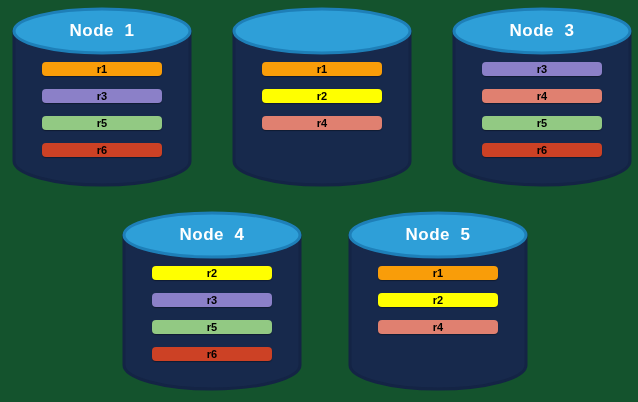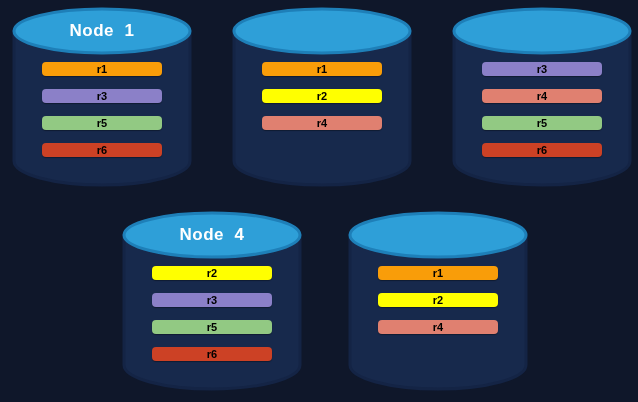--- a/index.html
+++ b/index.html
@@ -11,21 +11,21 @@
     width: 638px;
     height: 402px;
     position: relative;
     overflow: hidden;
     font-family: "Liberation Sans", sans-serif;
   }
   #canvas {
     position: relative;
     width: 638px;
     height: 402px;
-    background: #0f172a;
+    background: #14532d;
   }
   .node {
     position: absolute;
     width: 180px;
     height: 178px;
   }
   .cyl-svg {
     position: absolute;
     left: 0;
     top: 0;
@@ -95,20 +95,21 @@
         <div class="bar" style="background: rgb(249, 157, 9);">r1</div>
         <div class="bar" style="background: rgb(255, 255, 0);">r2</div>
         <div class="bar" style="background: rgb(224, 128, 112);">r4</div>
       </div>
     </div>
     <div class="node" style="left: 452px; top: 7px;">
       <svg class="cyl-svg" viewBox="0 0 180 178">
         <path d="M 2 24 L 2 154 A 88 24 0 0 0 178 154 L 178 24 Z" fill="#17294C" stroke="#142445" stroke-width="3"></path>
         <ellipse cx="90" cy="24" rx="88" ry="22" fill="#2E9FD8" stroke="#1E7FB8" stroke-width="3"></ellipse>
       </svg>
+      <div class="node-title" style="color: rgb(255, 255, 255);">Node  3</div>
       <div class="bars">
         <div class="bar" style="background: rgb(139, 128, 200);">r3</div>
         <div class="bar" style="background: rgb(224, 128, 112);">r4</div>
         <div class="bar" style="background: rgb(146, 201, 131);">r5</div>
         <div class="bar" style="background: rgb(204, 65, 37);">r6</div>
       </div>
     </div>
     <div class="node" style="left: 122px; top: 211px; padding-left: 32px;">
       <svg class="cyl-svg" viewBox="0 0 180 178">
         <path d="M 2 24 L 2 154 A 88 24 0 0 0 178 154 L 178 24 Z" fill="#17294C" stroke="#142445" stroke-width="3"></path>
@@ -120,19 +121,20 @@
         <div class="bar" style="background: rgb(139, 128, 200);">r3</div>
         <div class="bar" style="background: rgb(146, 201, 131);">r5</div>
         <div class="bar" style="background: rgb(204, 65, 37);">r6</div>
       </div>
     </div>
     <div class="node" style="left: 348px; top: 211px;">
       <svg class="cyl-svg" viewBox="0 0 180 178">
         <path d="M 2 24 L 2 154 A 88 24 0 0 0 178 154 L 178 24 Z" fill="#17294C" stroke="#142445" stroke-width="3"></path>
         <ellipse cx="90" cy="24" rx="88" ry="22" fill="#2E9FD8" stroke="#1E7FB8" stroke-width="3"></ellipse>
       </svg>
+      <div class="node-title" style="color: rgb(255, 255, 255);">Node  5</div>
       <div class="bars">
         <div class="bar" style="background: rgb(249, 157, 9);">r1</div>
         <div class="bar" style="background: rgb(255, 255, 0);">r2</div>
         <div class="bar" style="background: rgb(224, 128, 112);">r4</div>
       </div>
     </div>
   </div>
 
 </body></html>

